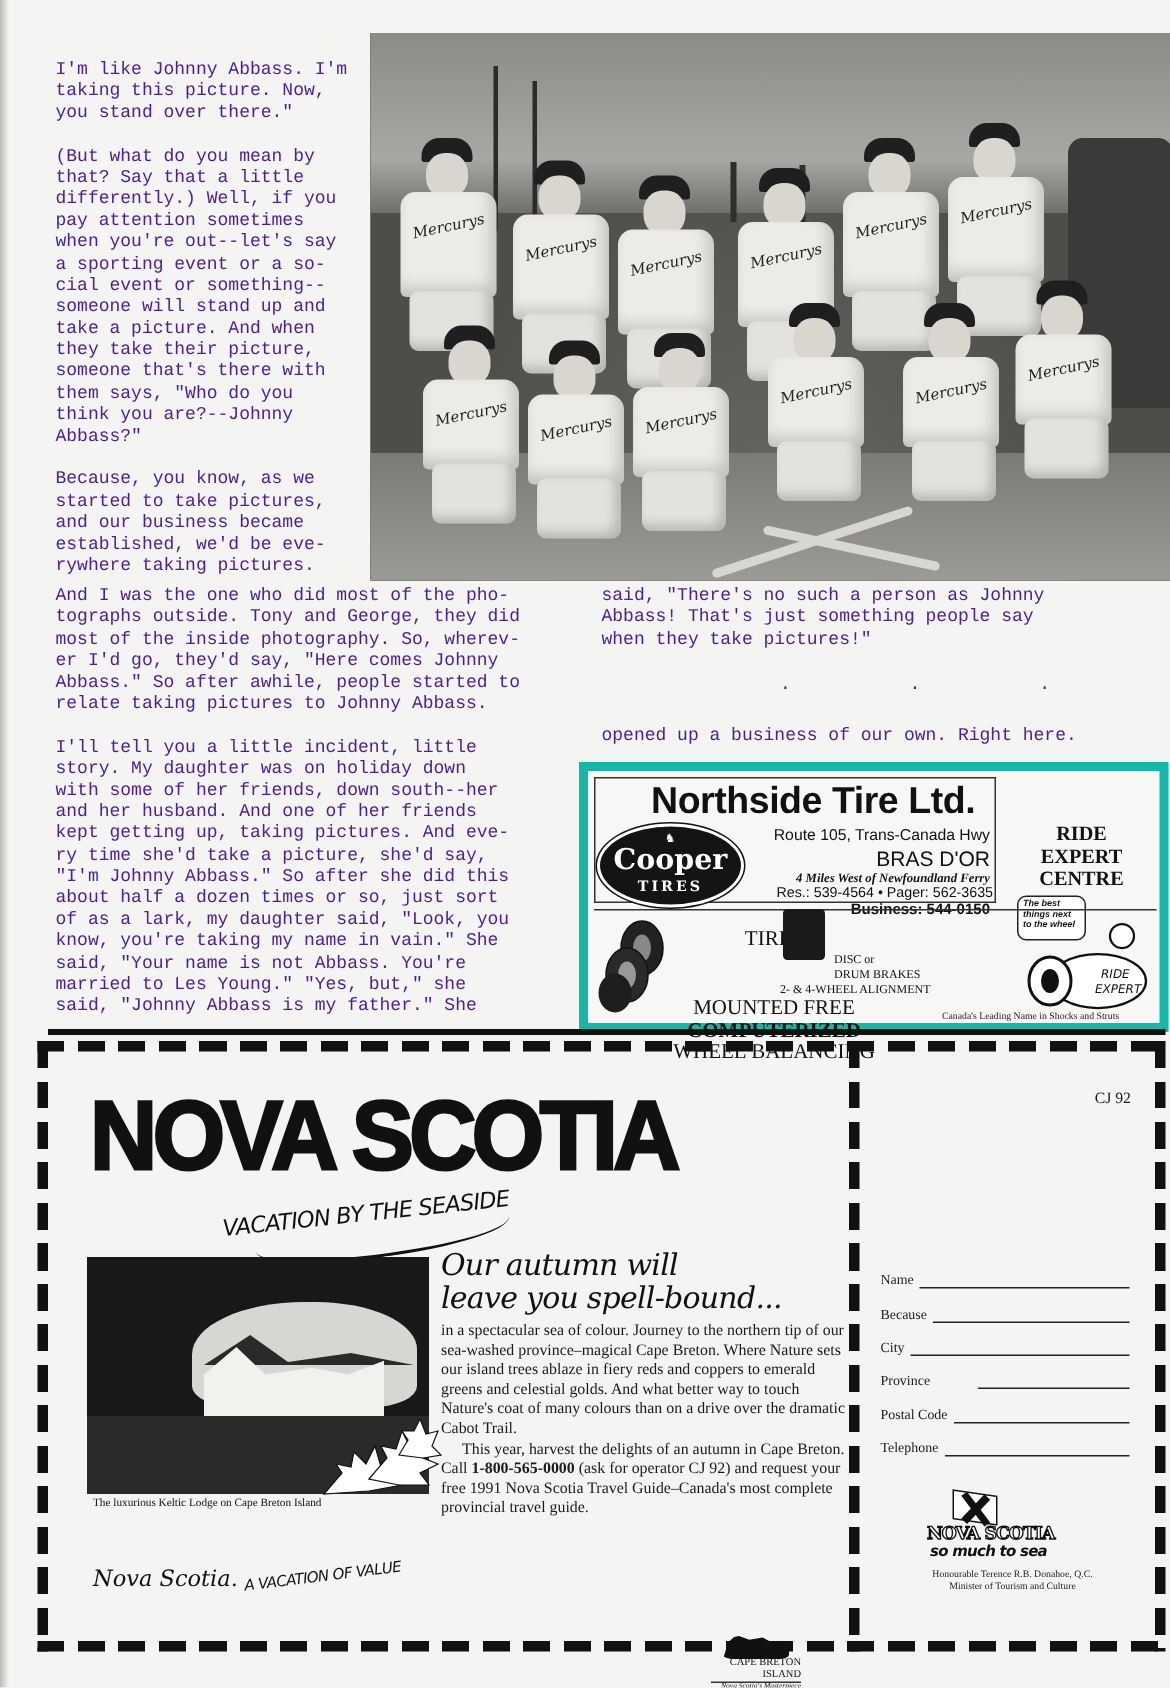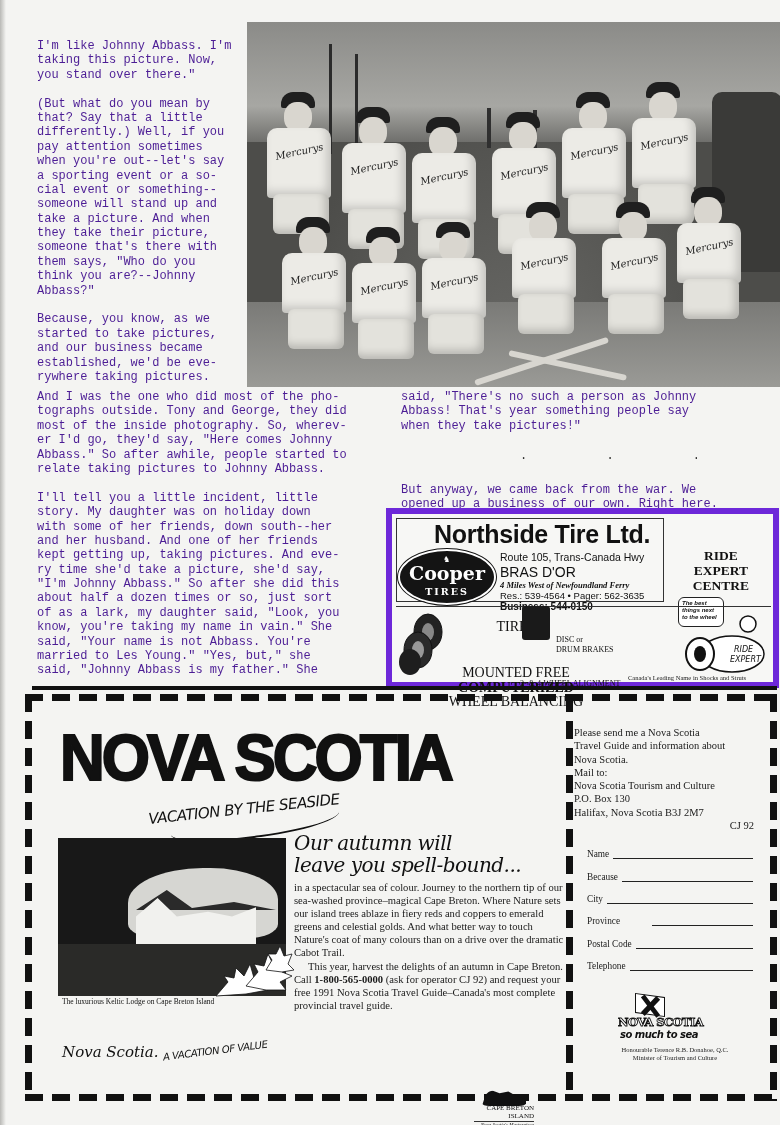--- a/index.html
+++ b/index.html
@@ -24,37 +24,37 @@
   .player .face { position: absolute; width: 28px; height: 30px; border-radius: 45%; background: #d9d6cf; }
   .player .shirt { position: absolute; border-radius: 10px 10px 4px 4px; background: #ecebe6; box-shadow: inset -4px -6px 10px rgba(0,0,0,0.18); }
   .player .shirt span { position: absolute; left: 8px; top: 18px; font-family: "DejaVu Serif", serif; font-style: italic; font-size: 10px; color: #222; transform: rotate(-12deg); }
   .player .pants { position: absolute; border-radius: 6px; background: #e3e2dc; box-shadow: inset -4px -4px 8px rgba(0,0,0,0.2); }
   .bat { position: absolute; height: 6px; background: #d8d6d0; border-radius: 3px; }
   .coat { position: absolute; background: #3a3a38; border-radius: 10px 10px 2px 2px; }
 
   .dots { position: absolute; left: 520px; top: 449px; font-size: 12px; letter-spacing: 36px; color: #333; }
 
   
-  .tire-ad { position: absolute; left: 386px; top: 508px; width: 393px; height: 180px; border: 6px solid #6d28d9; background: #f7f7f5; }
+  .tire-ad { position: absolute; left: 386px; top: 508px; width: 393px; height: 180px; border: 6px solid #14b8a6; background: #f7f7f5; }
   .tire-ad .inner-top { position: absolute; left: 4px; top: 4px; width: 268px; height: 84px; border: 1px solid #333; }
   .tire-ad .inner-bottom { position: absolute; left: 4px; top: 92px; width: 375px; height: 72px; border-top: 1px solid #333; }
   .nt-title { position: absolute; left: 42px; top: 6px; font-family: "Liberation Sans", sans-serif; font-size: 25px; font-weight: bold; color: #111; letter-spacing: -0.3px; }
   .cooper { position: absolute; left: 6px; top: 35px; width: 98px; height: 56px; border-radius: 50%; background: #141414; border: 2px solid #fff; outline: 1.5px solid #141414; }
   .cooper .c1 { position: absolute; left: 0; top: 11px; width: 100%; text-align: center; font-family: "DejaVu Serif", serif; font-weight: bold; font-size: 19px; color: #fff; }
   .cooper .c2 { position: absolute; left: 0; top: 35px; width: 100%; text-align: center; font-family: "DejaVu Serif", serif; font-weight: bold; font-size: 9.5px; letter-spacing: 2px; color: #fff; }
   .cooper .c0 { position: absolute; left: 44px; top: 3px; font-size: 9px; color: #fff; }
-  .nt-line { position: absolute; font-family: "Liberation Sans", sans-serif; color: #111; text-align: left; white-space: nowrap; }
+  .nt-line { position: absolute; font-family: "Liberation Sans", sans-serif; color: #111; text-align: right; white-space: nowrap; }
   .ride { position: absolute; left: 286px; top: 34px; width: 86px; text-align: center; font-family: "Liberation Serif", serif; font-weight: bold; font-size: 13.5px; line-height: 15px; color: #111; }
   .bubble { position: absolute; left: 286px; top: 83px; width: 46px; height: 30px; border: 1.5px solid #222; border-radius: 6px; background: #fff; font-family: "Liberation Sans", sans-serif; font-style: italic; font-weight: bold; font-size: 6px; line-height: 7px; padding: 2px 3px; color: #111; }
   .mascot { position: absolute; left: 290px; top: 96px; width: 86px; height: 66px; }
   .tire-stack { position: absolute; left: 6px; top: 98px; width: 46px; height: 64px; }
   .mid-text { position: absolute; left: 44px; top: 106px; width: 160px; text-align: center; font-family: "Liberation Serif", serif; color: #111; }
   .brakes-icon { position: absolute; left: 130px; top: 92px; width: 28px; height: 34px; background: #1a1a1a; border-radius: 3px; }
   .brakes-text { position: absolute; left: 164px; top: 121px; font-family: "Liberation Serif", serif; font-size: 8px; line-height: 10px; color: #111; }
-  .align-text { position: absolute; left: 128px; top: 141px; font-family: "Liberation Serif", serif; font-size: 8px; color: #111; white-space: nowrap; margin-top: 24px; }
+  .align-text { position: absolute; left: 128px; top: 141px; font-family: "Liberation Serif", serif; font-size: 8px; color: #111; white-space: nowrap; }
   .tag-text { position: absolute; left: 236px; top: 160px; font-family: "Liberation Serif", serif; font-size: 6.5px; color: #222; white-space: nowrap; }
 
   .rule { position: absolute; left: 32px; top: 686px; width: 745px; height: 4px; background: #111; }
   .dash-h { position: absolute; height: 7px; background: repeating-linear-gradient(to right, #111 0 18px, transparent 18px 27px); }
   .dash-v { position: absolute; width: 7px; background: repeating-linear-gradient(to bottom, #111 0 18px, transparent 18px 27px); }
   .ns-title { position: absolute; left: 60px; top: 722px; font-family: "Liberation Sans", sans-serif; font-weight: 900; font-size: 62px; letter-spacing: -3px; color: #111; transform: scaleY(1.05); -webkit-text-stroke: 2px #111; }
   .ns-tag { position: absolute; left: 148px; top: 800px; font-family: "DejaVu Sans", sans-serif; font-size: 15px; font-style: italic; color: #111; transform: rotate(-6deg); letter-spacing: -0.5px; }
   .ns-swoosh { position: absolute; left: 170px; top: 808px; width: 170px; height: 30px; border-bottom: 2.5px solid #111; border-radius: 0 0 60% 40%; transform: rotate(-6deg); }
   .lodge { position: absolute; left: 58px; top: 838px; width: 228px; height: 158px; background: #181818; overflow: hidden; }
   .lodge .skyhole { position: absolute; left: 70px; top: 30px; width: 150px; height: 70px; border-radius: 50% 45% 20% 20%; background: #d6d6d2; }
@@ -88,23 +88,23 @@
   .ns-logo .sm { position: absolute; left: 20px; top: 34px; font-family: "DejaVu Sans", sans-serif; font-weight: bold; font-style: italic; font-size: 10px; color: #111; white-space: nowrap; letter-spacing: -0.5px; }
   .ns-logo .min { position: absolute; left: 0; top: 51px; width: 150px; font-family: "Liberation Serif", serif; font-size: 6.5px; line-height: 7.5px; color: #222; }
 </style>
 </head>
 <body>
 
 <div class="edge-shadow"></div>
 
 <div class="para mono" style="left:37px; top:39px;" id="col-narrow"><div style="height: 14.4px;">I'm like Johnny Abbass. I'm</div><div style="height: 14.4px;">taking this picture. Now,</div><div style="height: 14.4px;">you stand over there."</div><div style="height: 14.4px;"></div><div style="height: 14.4px;">(But what do you mean by</div><div style="height: 14.4px;">that? Say that a little</div><div style="height: 14.4px;">differently.) Well, if you</div><div style="height: 14.4px;">pay attention sometimes</div><div style="height: 14.4px;">when you're out--let's say</div><div style="height: 14.4px;">a sporting event or a so-</div><div style="height: 14.4px;">cial event or something--</div><div style="height: 14.4px;">someone will stand up and</div><div style="height: 14.4px;">take a picture. And when</div><div style="height: 14.4px;">they take their picture,</div><div style="height: 14.4px;">someone that's there with</div><div style="height: 14.4px;">them says, "Who do you</div><div style="height: 14.4px;">think you are?--Johnny</div><div style="height: 14.4px;">Abbass?"</div><div style="height: 14.4px;"></div><div style="height: 14.4px;">Because, you know, as we</div><div style="height: 14.4px;">started to take pictures,</div><div style="height: 14.4px;">and our business became</div><div style="height: 14.4px;">established, we'd be eve-</div><div style="height: 14.4px;">rywhere taking pictures.</div></div>
 <div class="para mono" style="left:37px; top:390px;" id="col-wide"><div style="height: 14.4px;">And I was the one who did most of the pho-</div><div style="height: 14.4px;">tographs outside. Tony and George, they did</div><div style="height: 14.4px;">most of the inside photography. So, wherev-</div><div style="height: 14.4px;">er I'd go, they'd say, "Here comes Johnny</div><div style="height: 14.4px;">Abbass." So after awhile, people started to</div><div style="height: 14.4px;">relate taking pictures to Johnny Abbass.</div><div style="height: 14.4px;"></div><div style="height: 14.4px;">I'll tell you a little incident, little</div><div style="height: 14.4px;">story. My daughter was on holiday down</div><div style="height: 14.4px;">with some of her friends, down south--her</div><div style="height: 14.4px;">and her husband. And one of her friends</div><div style="height: 14.4px;">kept getting up, taking pictures. And eve-</div><div style="height: 14.4px;">ry time she'd take a picture, she'd say,</div><div style="height: 14.4px;">"I'm Johnny Abbass." So after she did this</div><div style="height: 14.4px;">about half a dozen times or so, just sort</div><div style="height: 14.4px;">of as a lark, my daughter said, "Look, you</div><div style="height: 14.4px;">know, you're taking my name in vain." She</div><div style="height: 14.4px;">said, "Your name is not Abbass. You're</div><div style="height: 14.4px;">married to Les Young." "Yes, but," she</div><div style="height: 14.4px;">said, "Johnny Abbass is my father." She</div></div>
-<div class="para mono" style="left:401px; top:390px;" id="col-right"><div style="height: 14.4px;">said, "There's no such a person as Johnny</div><div style="height: 14.4px;">Abbass! That's year something people say</div><div style="height: 14.4px;">when they take pictures!"</div></div>
+<div class="para mono" style="left:401px; top:390px;" id="col-right"><div style="height: 14.4px;">said, "There's no such a person as Johnny</div><div style="height: 14.4px;">Abbass! That's just something people say</div><div style="height: 14.4px;">when they take pictures!"</div></div>
 <div class="dots mono">. . .</div>
-<div class="para mono" style="left:401px; top:483px;" id="col-right-end"><div style="height: 14.4px;">But anyway, we came back from the war. We</div><div style="height: 14.4px;">opened up a business of our own. Right here.</div></div>
+<div class="para mono" style="left:401px; top:483px;" id="col-right-end"><div style="height: 14.4px;">opened up a business of our own. Right here.</div></div>
 
 <div class="photo">
   <div class="sky"></div>
   <div class="pole" style="left:82px; top:22px; height:110px;"></div>
   <div class="pole" style="left:108px; top:32px; height:100px;"></div>
   <div class="stack" style="left:240px; top:86px; height:40px;"></div>
   <div class="stack" style="left:286px; top:88px; height:38px;"></div>
   <div class="ground"></div>
   <div id="players">
       <div class="player" style="left: 20px; top: 70px;">
@@ -300,29 +300,20 @@
 <div class="cb-logo">
   <div class="trees"></div>
   <div class="t1">
       <div>CAPE BRETON</div>
       <div>ISLAND</div>
     </div>
   <div class="t2">Nova Scotia's Masterpiece</div>
 </div>
 
 <div class="coupon coupon-text">
-  <div id="coupon-lines">
-      <div>Please send me a Nova Scotia</div>
-      <div>Travel Guide and information about</div>
-      <div>Nova Scotia.</div>
-      <div>Mail to:</div>
-      <div>Nova Scotia Tourism and Culture</div>
-      <div>P.O. Box 130</div>
-      <div>Halifax, Nova Scotia  B3J 2M7</div>
-    </div>
   <div class="coupon-code">CJ 92</div>
 </div>
 <div id="coupon-fields">
     <div class="form-field" style="top: 849px;">
       <span>Name</span>
       <span class="line"></span>
     </div>
     <div class="form-field" style="top: 872px;">
       <span>Because</span>
       <span class="line"></span>

